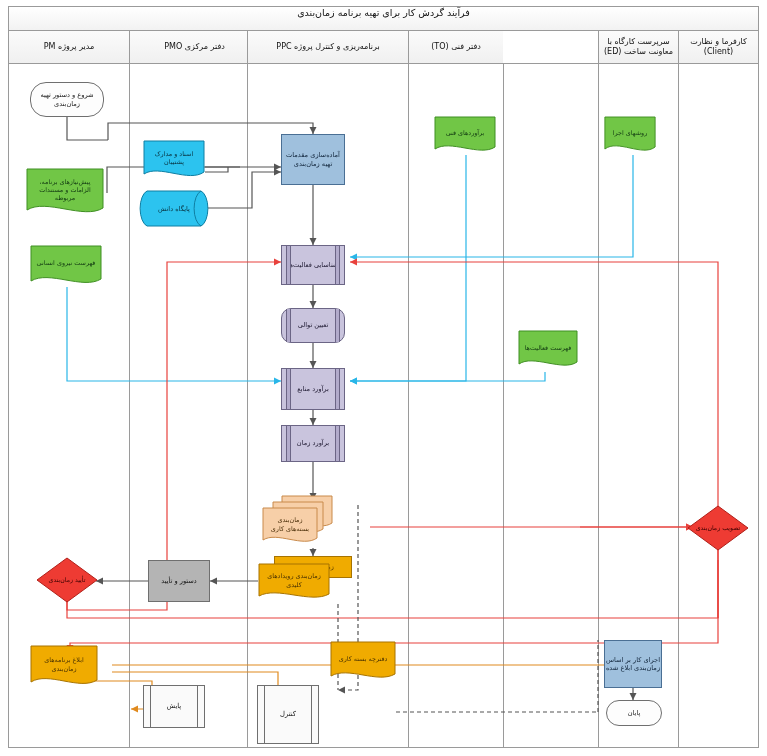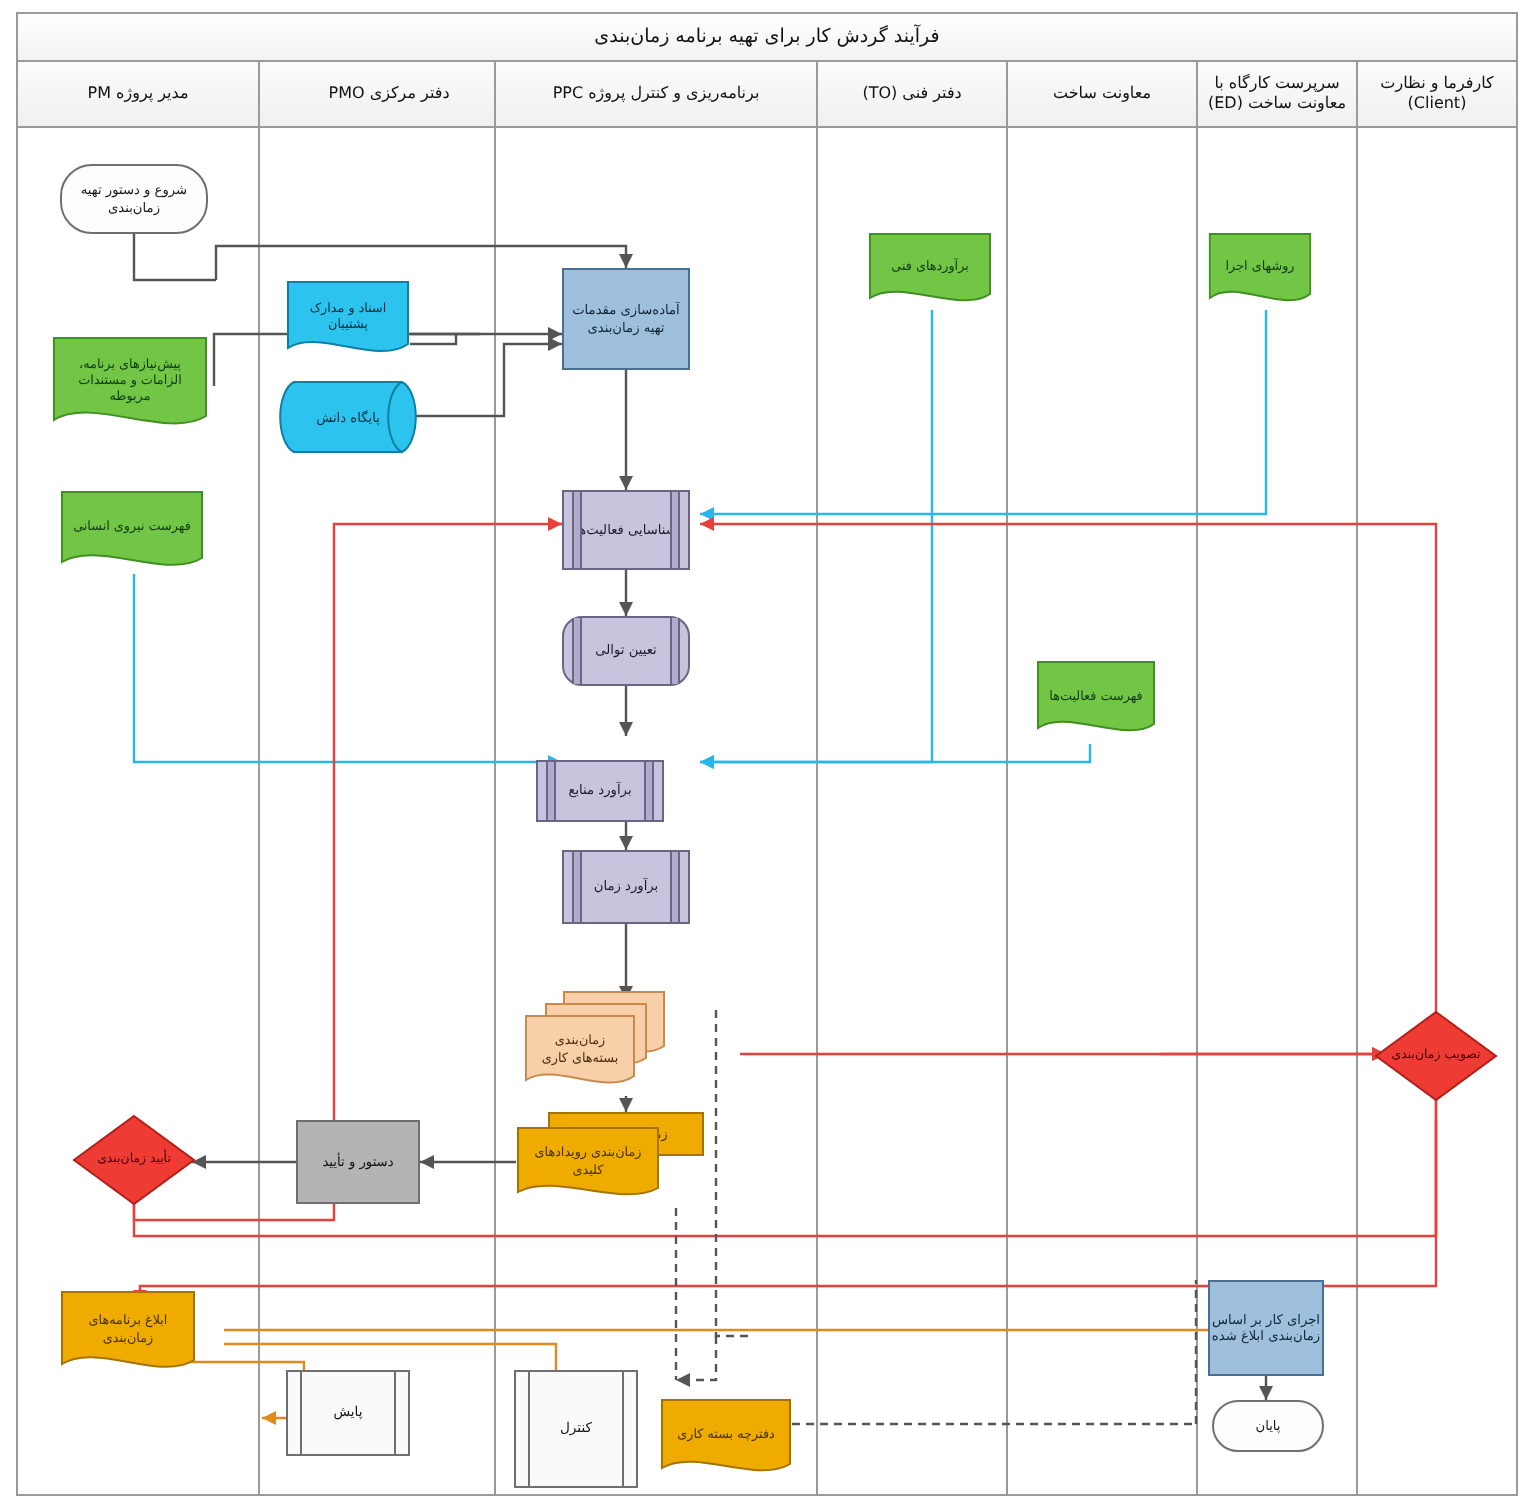--- a/index.html
+++ b/index.html
@@ -3,21 +3,21 @@
 <meta charset="utf-8">
 <style>
   html,body{margin:0;padding:0;background:#ffffff;}
   body{font-family:"DejaVu Sans","Liberation Sans",sans-serif;}
   #page{position:relative;width:767px;height:756px;overflow:hidden;background:#fff;}
 
   
   .outer-frame{position:absolute;left:8px;top:6px;width:751px;height:742px;border:1px solid #9a9a9a;background:#fff;box-sizing:border-box;}
   .title-bar{position:absolute;left:9px;top:7px;width:749px;height:24px;
     background:linear-gradient(#ffffff,#f2f2f2);border-bottom:1px solid #9a9a9a;
-    display:flex;align-items:center;justify-content:center;box-sizing:border-box;}
+    display:flex;align-items:flex-start;justify-content:center;box-sizing:border-box;}
   .title-bar span{font-size:9.5px;color:#111;letter-spacing:.2px;}
 
   .hdr-row{position:absolute;top:31px;height:32px;
     background:linear-gradient(#fbfbfb,#f0f0f0);
     border-left:1px solid #9a9a9a;box-sizing:border-box;
     display:flex;align-items:center;justify-content:center;text-align:center;}
   .hdr-row span{font-size:8px;color:#111;line-height:1.25;padding:0 2px;}
   .hdr-row.first{border-left:none;}
 
   .lane-div{position:absolute;top:63px;height:685px;width:0;border-left:1px solid #9a9a9a;}
@@ -93,23 +93,20 @@
     <span>مدیر پروژه PM</span>
   </div>
   <div class="hdr-row" style="left:129px;width:118px;padding-left:12px;">
     <span>دفتر مرکزی PMO</span>
   </div>
   <div class="hdr-row" style="left:247px;width:161px;">
     <span>برنامه‌ریزی و کنترل پروژه PPC</span>
   </div>
   <div class="hdr-row" style="left:408px;width:95px;">
     <span>دفتر فنی (TO)</span>
-  </div>
-  <div class="hdr-row" style="left:503px;width:95px;">
-    <span>معاونت ساخت</span>
   </div>
   <div class="hdr-row" style="left:598px;width:80px;">
     <span>سرپرست کارگاه با معاونت ساخت (ED)</span>
   </div>
   <div class="hdr-row" style="left:678px;width:80px;">
     <span>کارفرما و نظارت (Client)</span>
   </div>
 
   <div class="lane-div" style="left:129px;"></div>
   <div class="lane-div" style="left:247px;"></div>
@@ -272,21 +269,21 @@
   </div>
 
   <div class="node process-purple" style="left:281px;top:245px;width:64px;height:40px;">
     <span>شناسایی فعالیت‌ها</span>
   </div>
 
   <div class="node process-purple" style="left:281px;top:308px;width:64px;height:35px;border-radius:10px;">
     <span>تعیین توالی</span>
   </div>
 
-  <div class="node process-purple" style="left:268px;top:368px;width:64px;height:31px;margin-top:12px;">
+  <div class="node process-purple" style="left:281px;top:368px;width:64px;height:42px;">
     <span>برآورد منابع</span>
   </div>
 
   <div class="node process-purple" style="left:281px;top:425px;width:64px;height:37px;">
     <span>برآورد زمان</span>
   </div>
 
   <div class="doc peach" style="left:281px;top:495px;width:52px;height:37px;opacity:1;z-index:5;">
     <svg viewBox="0 0 52 37" preserveAspectRatio="none">
       <path d="M1,1 L51,1 L51,28 C38,37 14,21 1,30 Z" fill="#f7cfa8" stroke="#c98a4b" stroke-width="1"></path>
@@ -316,21 +313,21 @@
     </svg>
     <div class="lbl">
         <span>زمان‌بندی رویدادهای کلیدی</span>
       </div>
   </div>
 
   <div class="node predef" style="left:257px;top:685px;width:62px;height:59px;">
     <span>کنترل</span>
   </div>
 
-  <div class="doc orange" style="left:330px;top:699px;width:66px;height:43px;">
+  <div class="doc orange" style="left:330px;top:641px;width:66px;height:43px;">
     <svg viewBox="0 0 66 43" preserveAspectRatio="none">
       <path d="M1,1 L65,1 L65,33 C48,43 18,25 1,35 Z" fill="#f0ab00" stroke="#a77300" stroke-width="1"></path>
     </svg>
     <div class="lbl">
         <span>دفترچه بسته کاری</span>
       </div>
   </div>
 
   <div class="doc green" style="left:434px;top:116px;width:62px;height:40px;">
     <svg viewBox="0 0 62 40" preserveAspectRatio="none">

